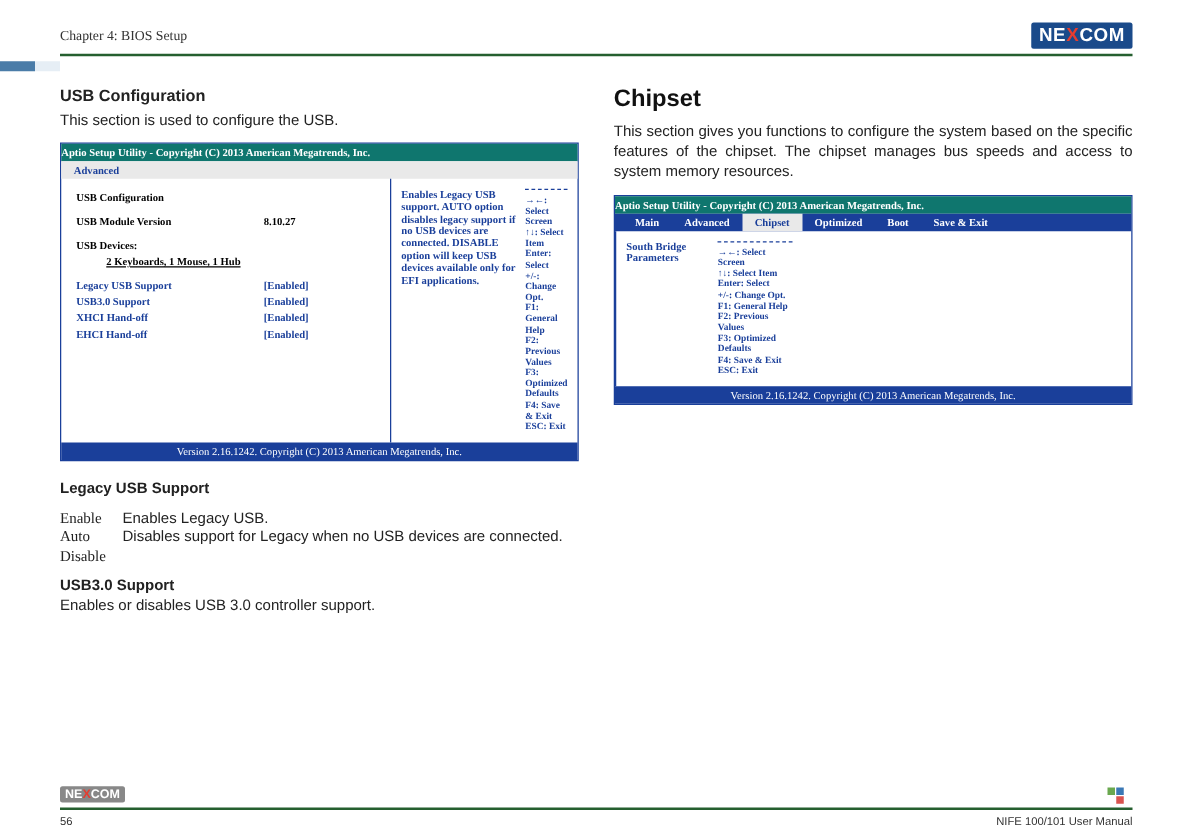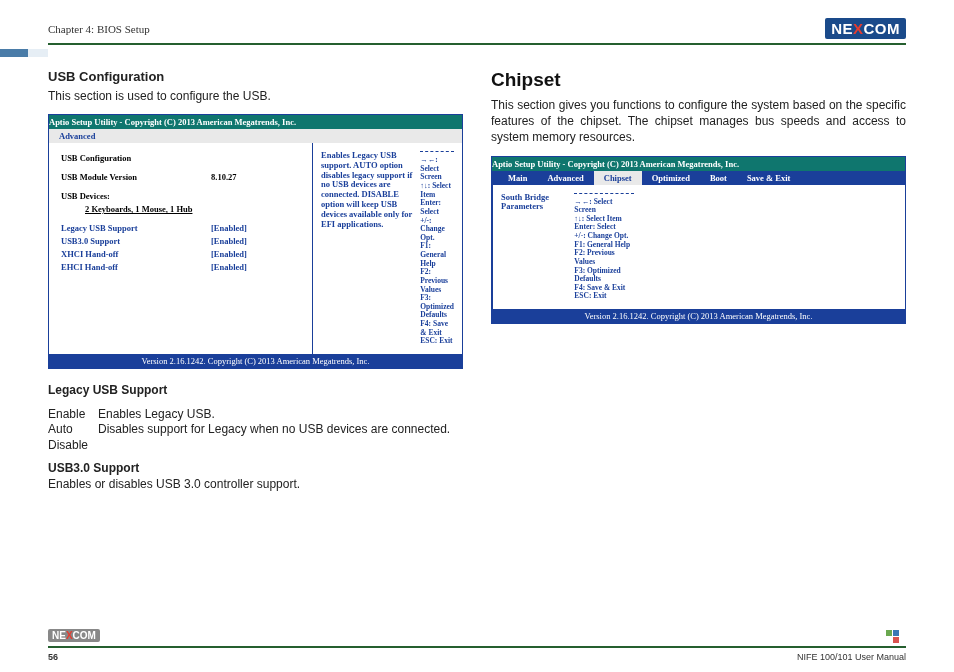--- a/index.html
+++ b/index.html
@@ -30,21 +30,21 @@
   .bios .left .value { flex: 1; }
   .bios .left .black { color: #000; }
   .bios .left .indent { padding-left: 24px; text-decoration: underline; }
   .bios .right { width: 150px; border-left: 1.5px solid #1a3f9a; padding: 8px; color: #1a3f9a; font-weight: bold; display:flex; justify-content:space-between; }
   .bios .right .help { line-height: 1.15; }
   .bios .right .keys { font-size: 7.5px; line-height: 1.15; border-top: 1px dashed #1a3f9a; padding-top:4px; }
   .bios .footer { background: #1a3f9a; color: #fff; text-align: center; padding: 2px 0; font-weight: normal; }
   .para { font-size: 12px; line-height: 1.3; margin-bottom: 8px; }
   .para b { font-weight: bold; }
   .optline { display: flex; font-size: 12px; line-height: 1.3; }
-  .optline .k { flex: 0 0 50px; }
+  .optline .k { flex: 0 0 50px; font-family: Liberation Serif, serif; }
   .pgfoot { position: absolute; bottom: 10px; left: 48px; right: 48px; border-top: 2px solid #255f2f; padding-top: 4px; display:flex; justify-content:space-between; align-items:center; font-size: 9px; color:#333; }
   .pgfoot .logo-sm { position:absolute; top:-18px; left:0; }
   .pgfoot .squares { position:absolute; top:-18px; right:0; display:flex; gap:1px; }
   .pgfoot .sq { width:6px; height:6px; }
 </style>
 </head>
 <body>
 
 <div class="page">
   <div class="header">
@@ -170,15 +170,15 @@
   </div>
 </div>
 
 <div class="pgfoot">
   <div class="logo-sm"><span style="background:#888;color:#fff;font-size:10px;font-weight:bold;padding:1px 4px;border-radius:2px;">NE<span style="color:#e63c2f;">X</span>COM</span></div>
   <div class="squares">
     <div class="sq" style="background:#6aa84f;"></div>
       <div class="sq" style="background:#3a78b5;"></div>
     <div class="sq" style="background:#d9534f;position:relative;top:7px;left:-7px;"></div>
   </div>
-  <span style="font-weight:bold;">56</span>
+  <span style="font-weight:normal;">56</span>
   <span>NIFE 100/101 User Manual</span>
 </div>
 
 </body></html>

